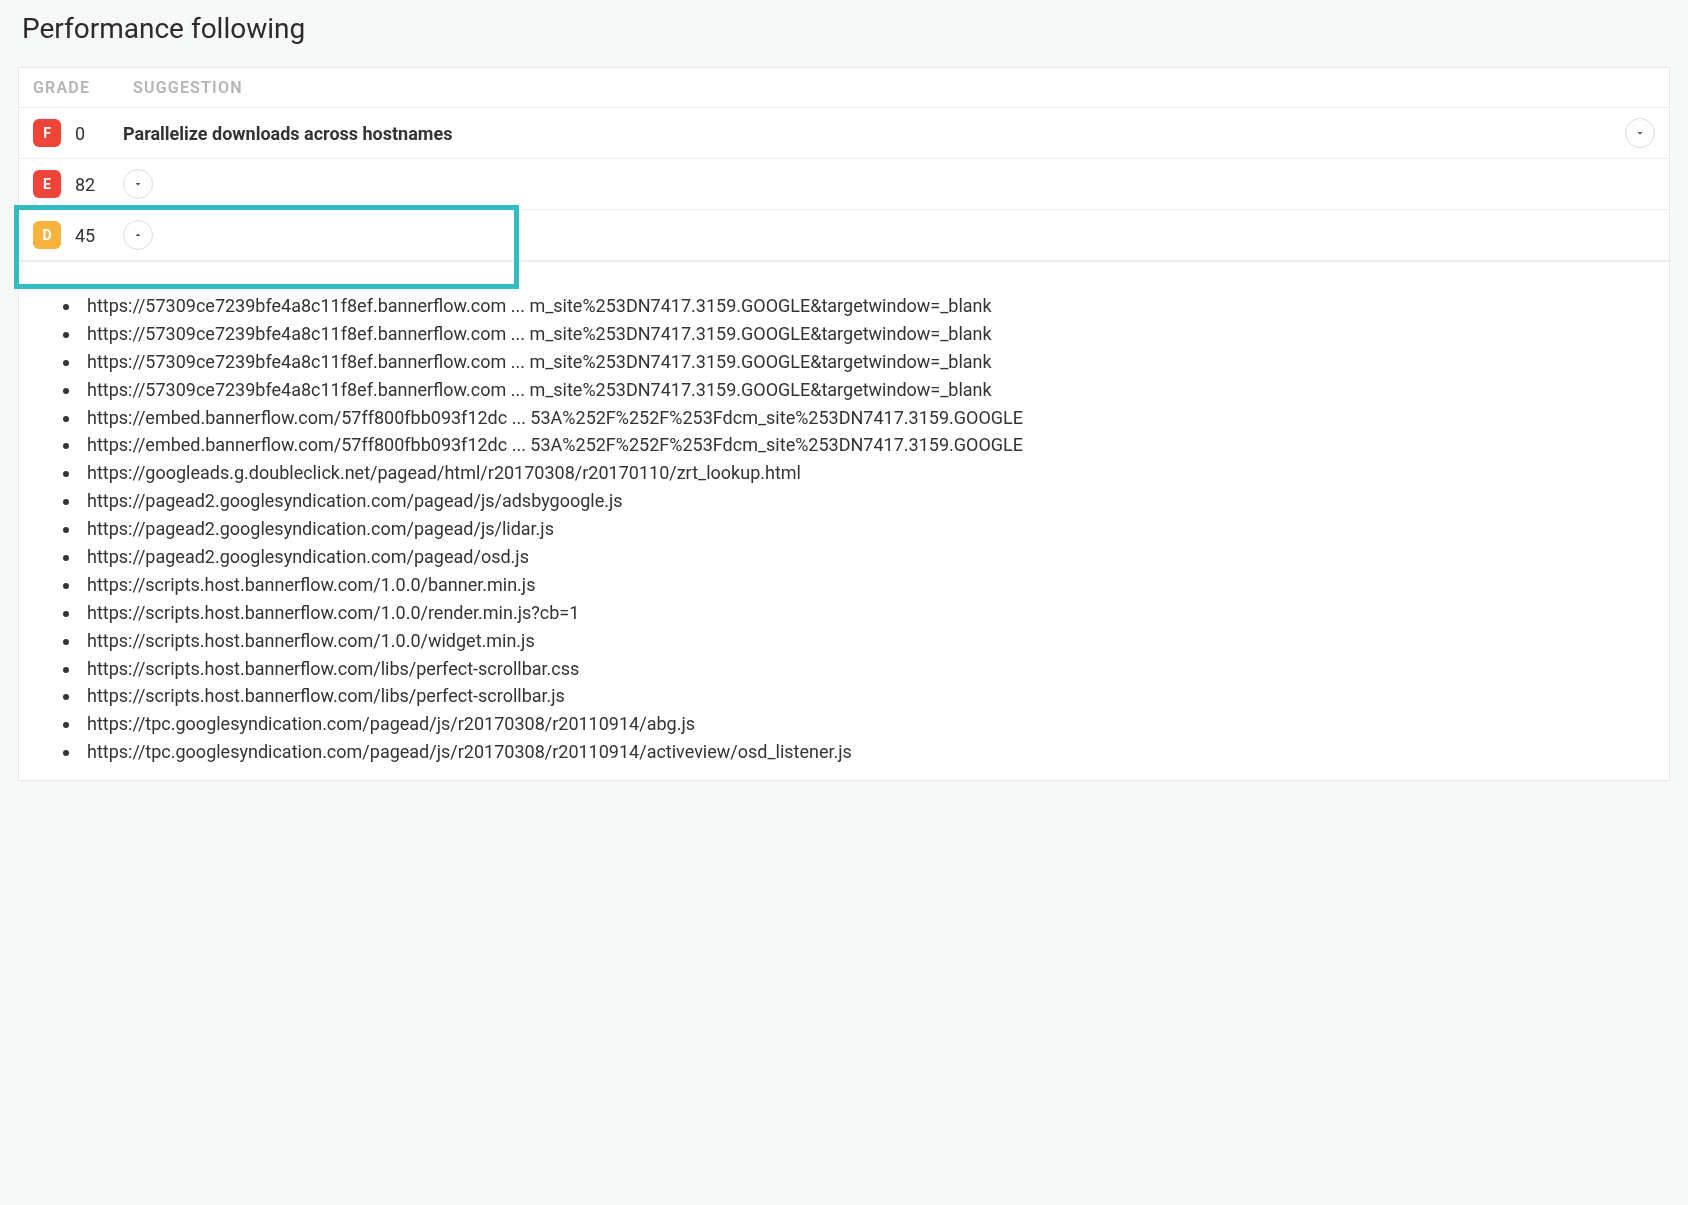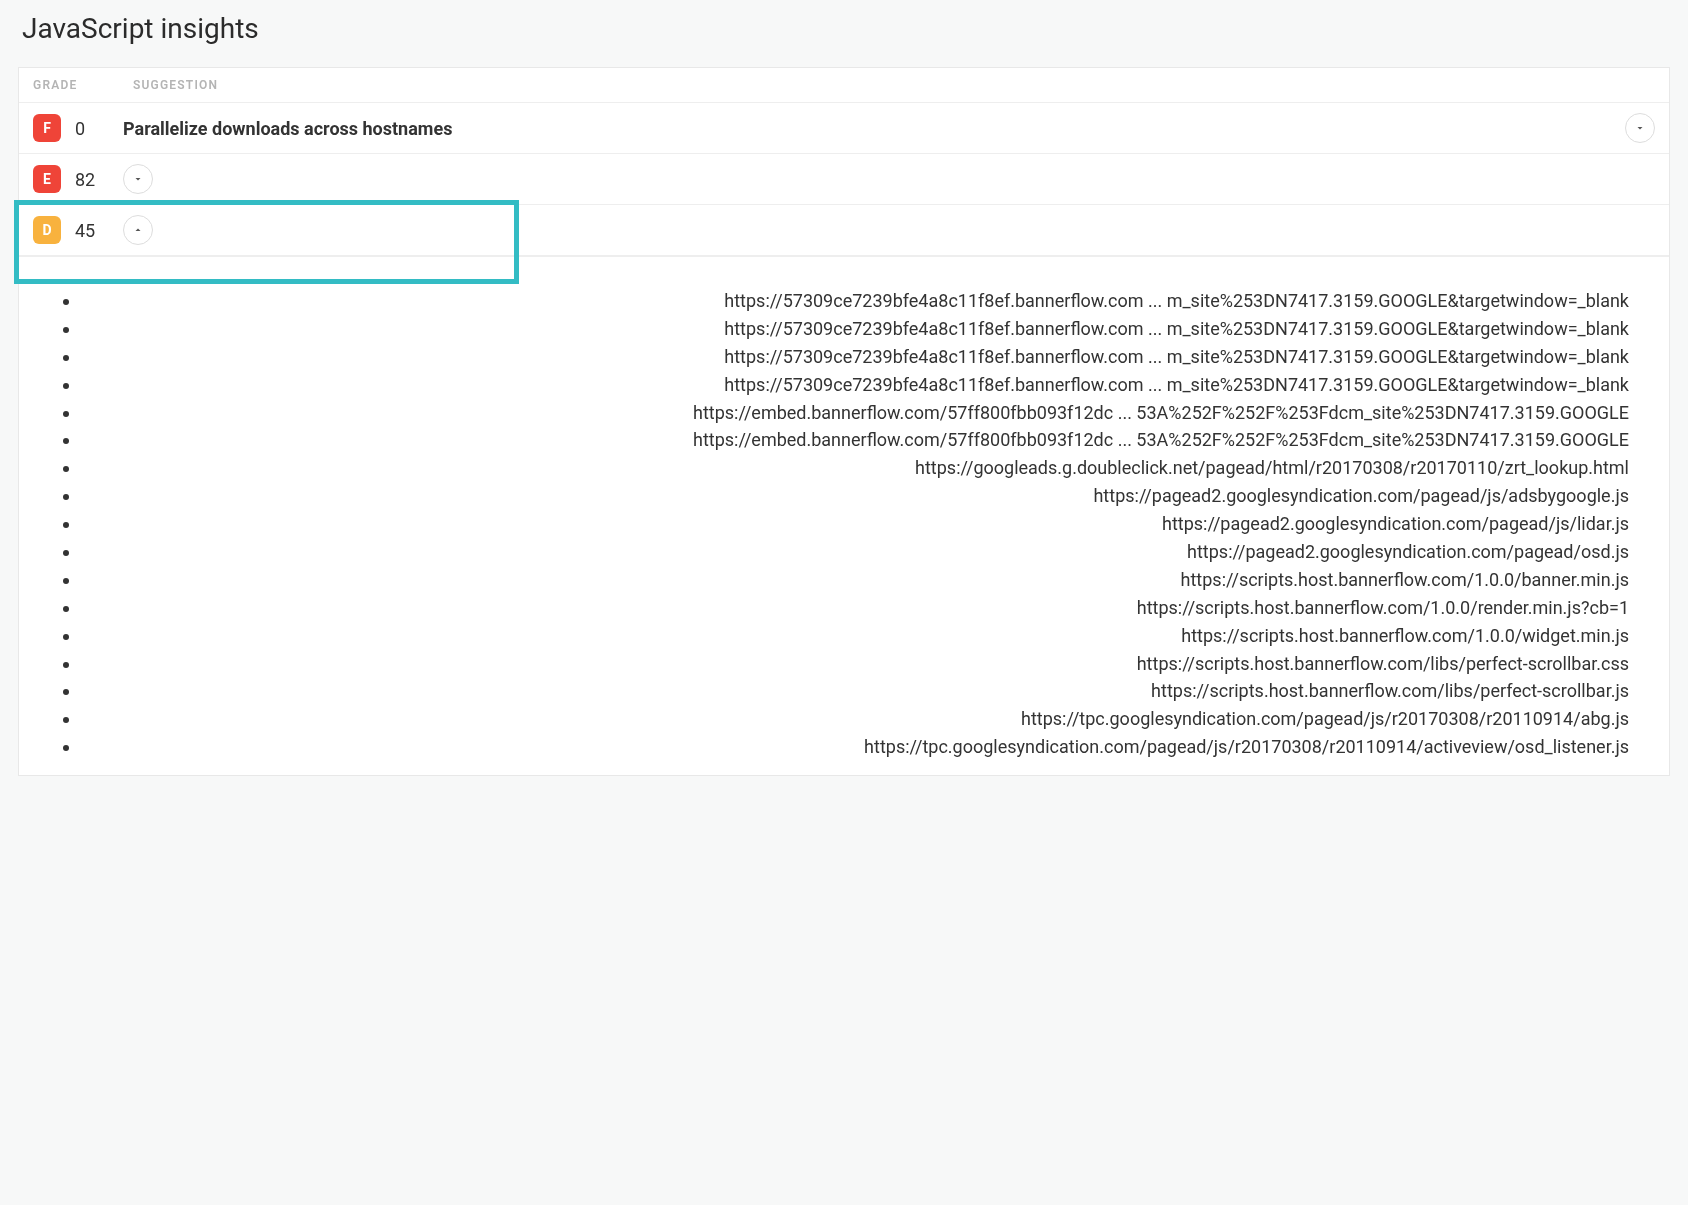--- a/index.html
+++ b/index.html
@@ -16,21 +16,21 @@
     margin: 0 0 22px 4px;
   }
   .panel {
     background: #fff;
     border: 1px solid #e8e8e8;
   }
   .hdr {
     display: flex;
     padding: 10px 14px;
     color: #b4b4b4;
-    font-size: 12px;
+    font-size: 16px;
     letter-spacing: 1.2px;
     font-weight: 600;
     border-bottom: 1px solid #eee;
   }
   .hdr .col-grade { width: 100px; }
   .hdr .col-sugg { flex: 1; }
   .row {
     display: flex;
     align-items: center;
     padding: 10px 14px;
@@ -88,21 +88,20 @@
   }
   .detail-desc {
     font-size: 24px;
     line-height: 1.5;
     color: #292929;
     margin-bottom: 24px;
   }
   .detail ul {
     list-style: disc;
     padding-left: 22px;
-    text-align: right;
   }
   .detail li {
     font-size: 18px;
     line-height: 1.55;
     color: #333;
     padding-left: 6px;
   }
   .more-btn {
     display: inline-block;
     margin-top: 26px;
@@ -111,21 +110,21 @@
     font-size: 15px;
     letter-spacing: 1.5px;
     padding: 16px 24px;
     border: none;
     cursor: pointer;
   }
 </style>
 </head>
 <body>
 
-<h2 class="page-title">JavaScript insights</h2>
+<h2 class="page-title">Performance following</h2>
 
 <div class="panel">
 
   <div class="hdr">
     <div class="col-grade">GRADE</div>
     <div class="col-sugg">SUGGESTION</div>
   </div>
 
   <div class="row">
     <span class="badge red">F</span>

